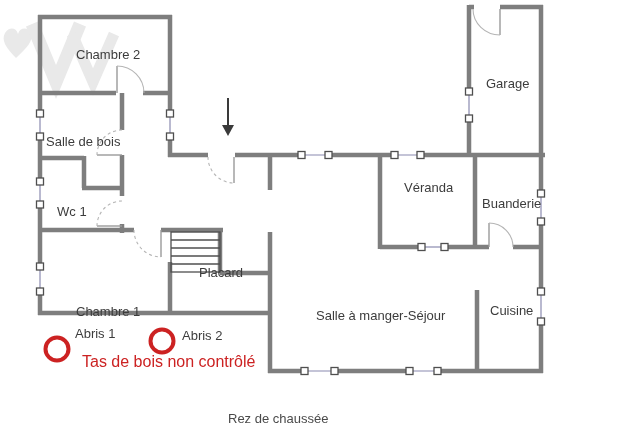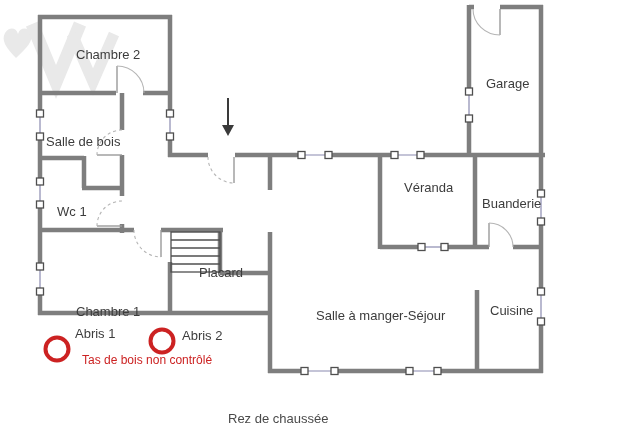--- a/index.html
+++ b/index.html
@@ -25,21 +25,21 @@
   .lbl-wc1{left:57px;top:204px;}
   .lbl-entree{left:151px;top:189px;}
   .lbl-veranda{left:404px;top:180px;}
   .lbl-buanderie{left:482px;top:196px;}
   .lbl-chambre1{left:76px;top:265px;margin-top:39px;}
   .lbl-placard{left:199px;top:265px;}
   .lbl-sam{left:316px;top:308px;}
   .lbl-cuisine{left:490px;top:303px;}
   .lbl-abris1{left:75px;top:326px;}
   .lbl-abris2{left:182px;top:328px;}
-  .lbl-warning{left:82px;top:353px;color:var(--red);font-size:12px;}
+  .lbl-warning{left:82px;top:353px;color:var(--red);font-size:16px;}
   .lbl-floor{left:228px;top:411px;color:#4a4a4a;}
 </style>
 </head>
 <body>
 
 <div id="canvas">
 
   <svg id="plan-svg" width="640" height="442" viewBox="0 0 640 442">
 
     <g>

